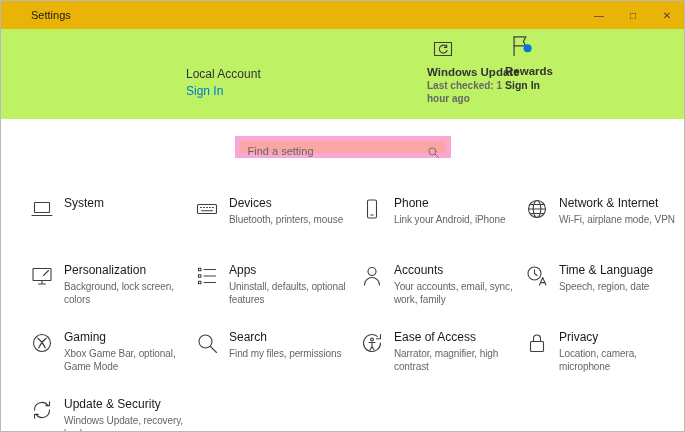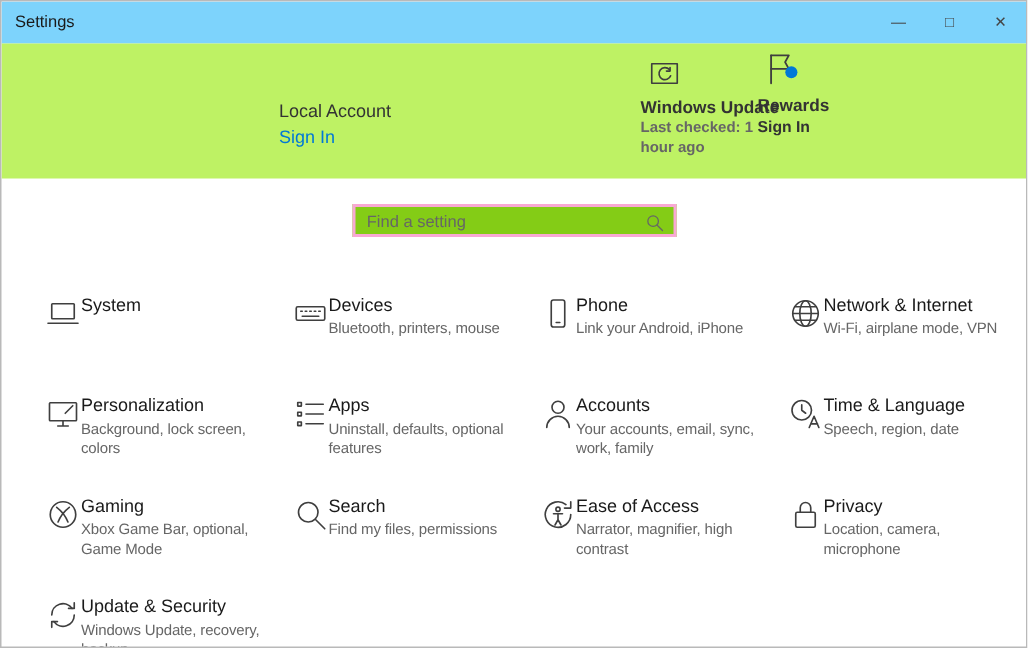--- a/index.html
+++ b/index.html
@@ -1,49 +1,49 @@
 <!DOCTYPE html>
 <html><head>
 <meta charset="utf-8">
 <style>
   * { margin:0; padding:0; box-sizing:border-box; }
   html,body { width:685px; height:432px; }
   body { font-family:"Liberation Sans", sans-serif; background:#fff; overflow:hidden; }
   .window { width:685px; height:432px; border:1px solid #b9b9b9; background:#fff; position:relative; overflow:hidden; }
 
   
-  .titlebar { height:28px; background:#7dd3fc; display:flex; justify-content:space-between; align-items:stretch; }
+  .titlebar { height:28px; background:#eab308; display:flex; justify-content:space-between; align-items:stretch;padding-left:21px; }
   .titlebar .title { font-size:11px; color:#1a1a1a; padding:8px 0 0 9px; }
   .win-controls { display:flex; }
   .win-btn { width:34px; display:flex; align-items:center; justify-content:center; font-size:10px; color:#444; cursor:default; }
 
   
   .hero { height:90px; background:#bef264; position:relative; }
   .acct { position:absolute; left:185px; top:38px; }
   .acct .name { font-size:12px; color:#333; }
   .acct .signin { font-size:12px; color:#0078d7; margin-top:3px; cursor:pointer; }
   .hero-block { position:absolute;font-weight:bold; }
   .wu { left:426px; top:8px; width:95px; }
   .rw { left:504px; top:4px; width:90px; }
   .hdr-icon { display:block; width:24px; height:24px; margin-left:4px; }
   .rw .hdr-icon { width:27px; height:27px; }
   .hero-title { font-size:11.5px; color:#333; margin-top:5px; }
   .hero-sub { font-size:10px; color:#666; margin-top:2px; line-height:1.25; width:92px; }
   .rw .hero-sub { color:#333; font-size:10.5px; }
 
   
-  .search-box { position:relative; width:216px; height:22px; margin:17px auto 0; border:2px solid #f9a8d4; background:#84cc16; }
+  .search-box { position:relative; width:216px; height:22px; margin:17px auto 0; border:5px solid #f9a8d4; background:#fca5a5; }
   .search-box input { width:100%; height:100%; border:none; outline:none; padding:0 26px 0 8px; font-size:11px; font-family:inherit; color:#333; background:transparent; }
   .search-box input::placeholder { color:#666; }
   .search-glyph { position:absolute; right:6px; top:4px; width:13px; height:13px; }
   .search-glyph svg { width:100%; height:100%; fill:none; stroke:#666; stroke-width:1.6; stroke-linecap:round; }
 
   
   .grid { margin:36px 0 0 25px; display:grid; grid-template-columns:repeat(4,165px); grid-auto-rows:67px; }
-  .tile { display:flex; align-items:flex-start; cursor:pointer; padding:2px 4px; }
+  .tile { display:flex; align-items:flex-start; gap:10px; cursor:pointer; padding:2px 4px; }
   .tile-icon { width:24px; height:24px; flex:0 0 24px; margin-top:1px; }
   .tile-icon svg, .hdr-icon svg { width:100%; height:100%; fill:none; stroke:#3f3f3f; stroke-width:1.1; stroke-linecap:round; stroke-linejoin:round; }
   .tile-title { font-size:12px; color:#1a1a1a; margin-bottom:3px; }
   .tile-sub { font-size:10px; color:#666; line-height:1.3; letter-spacing:-0.1px; max-width:127px; }
 </style>
 </head>
 <body>
 
 <div class="window">
 

